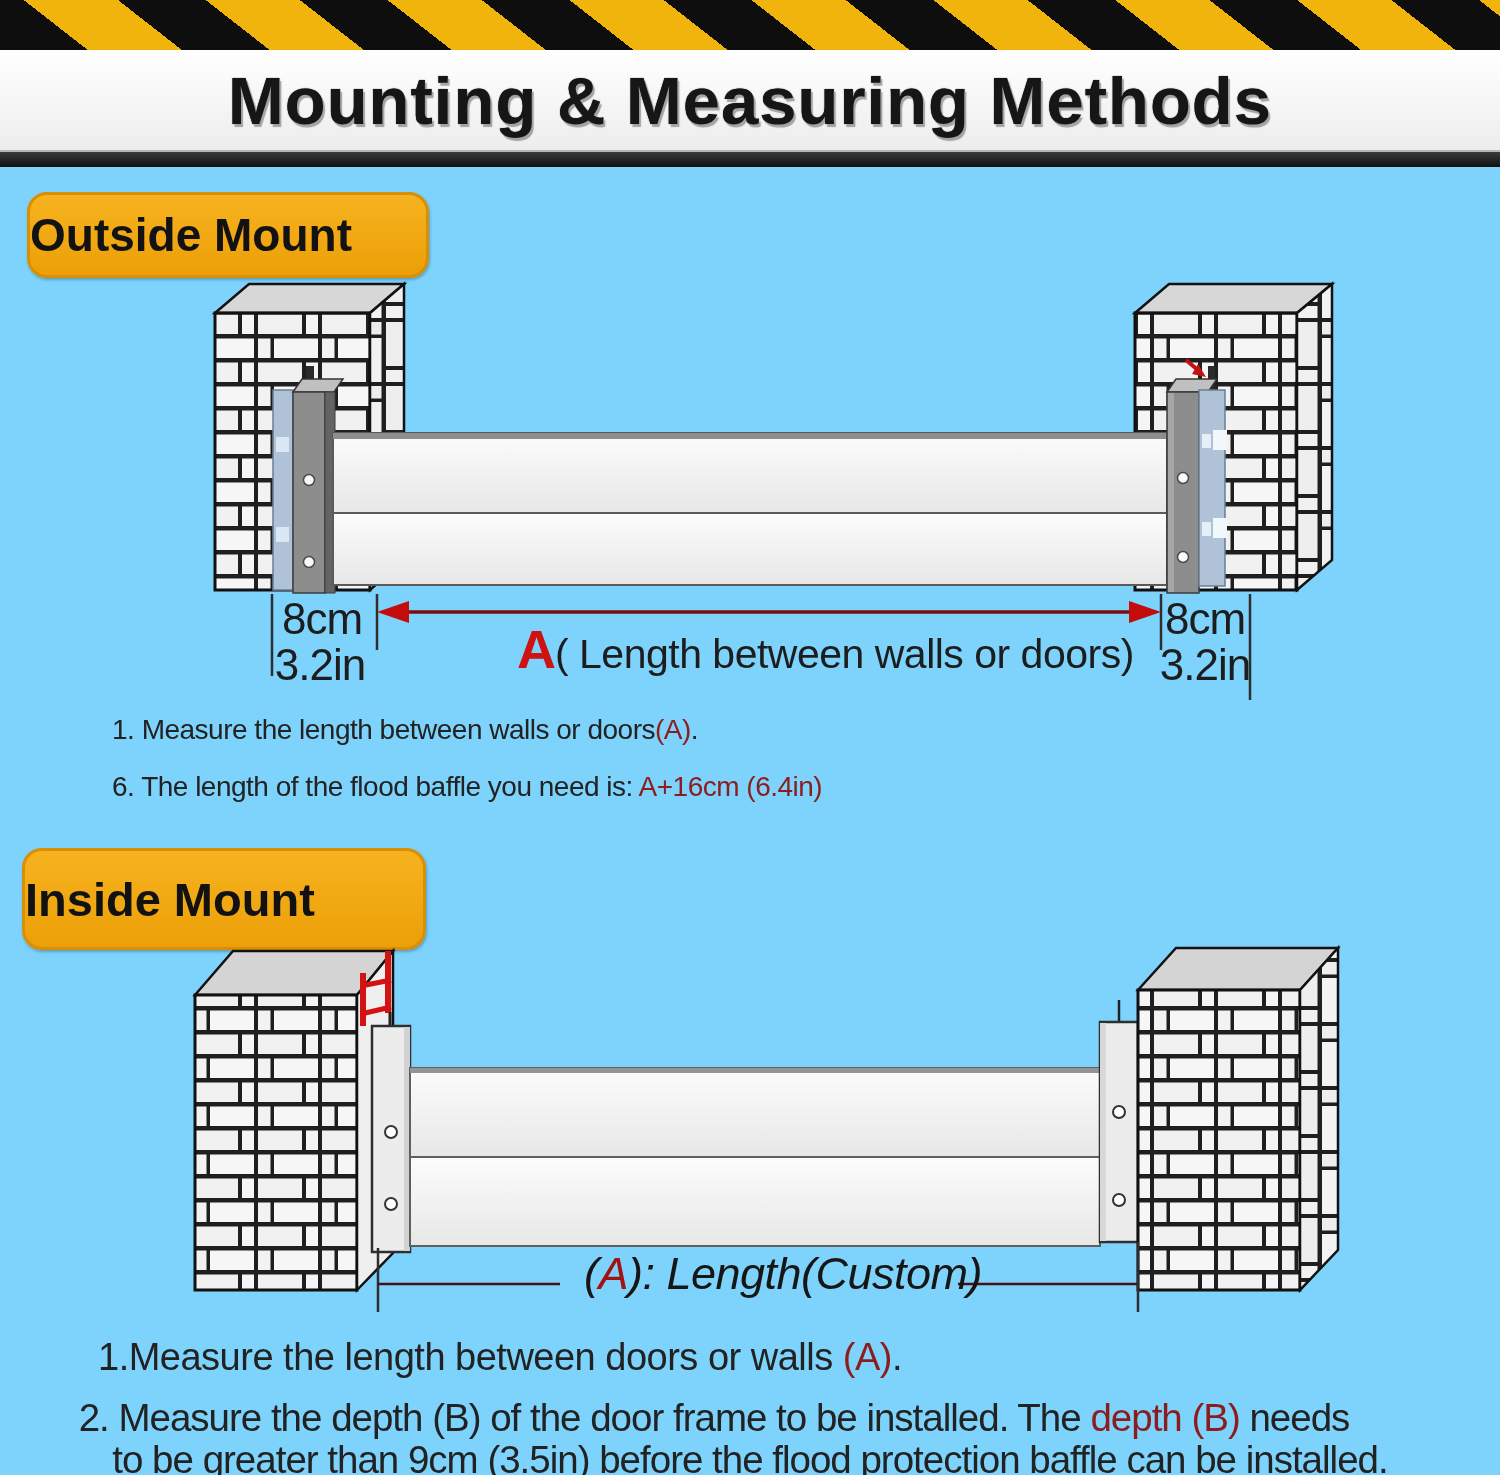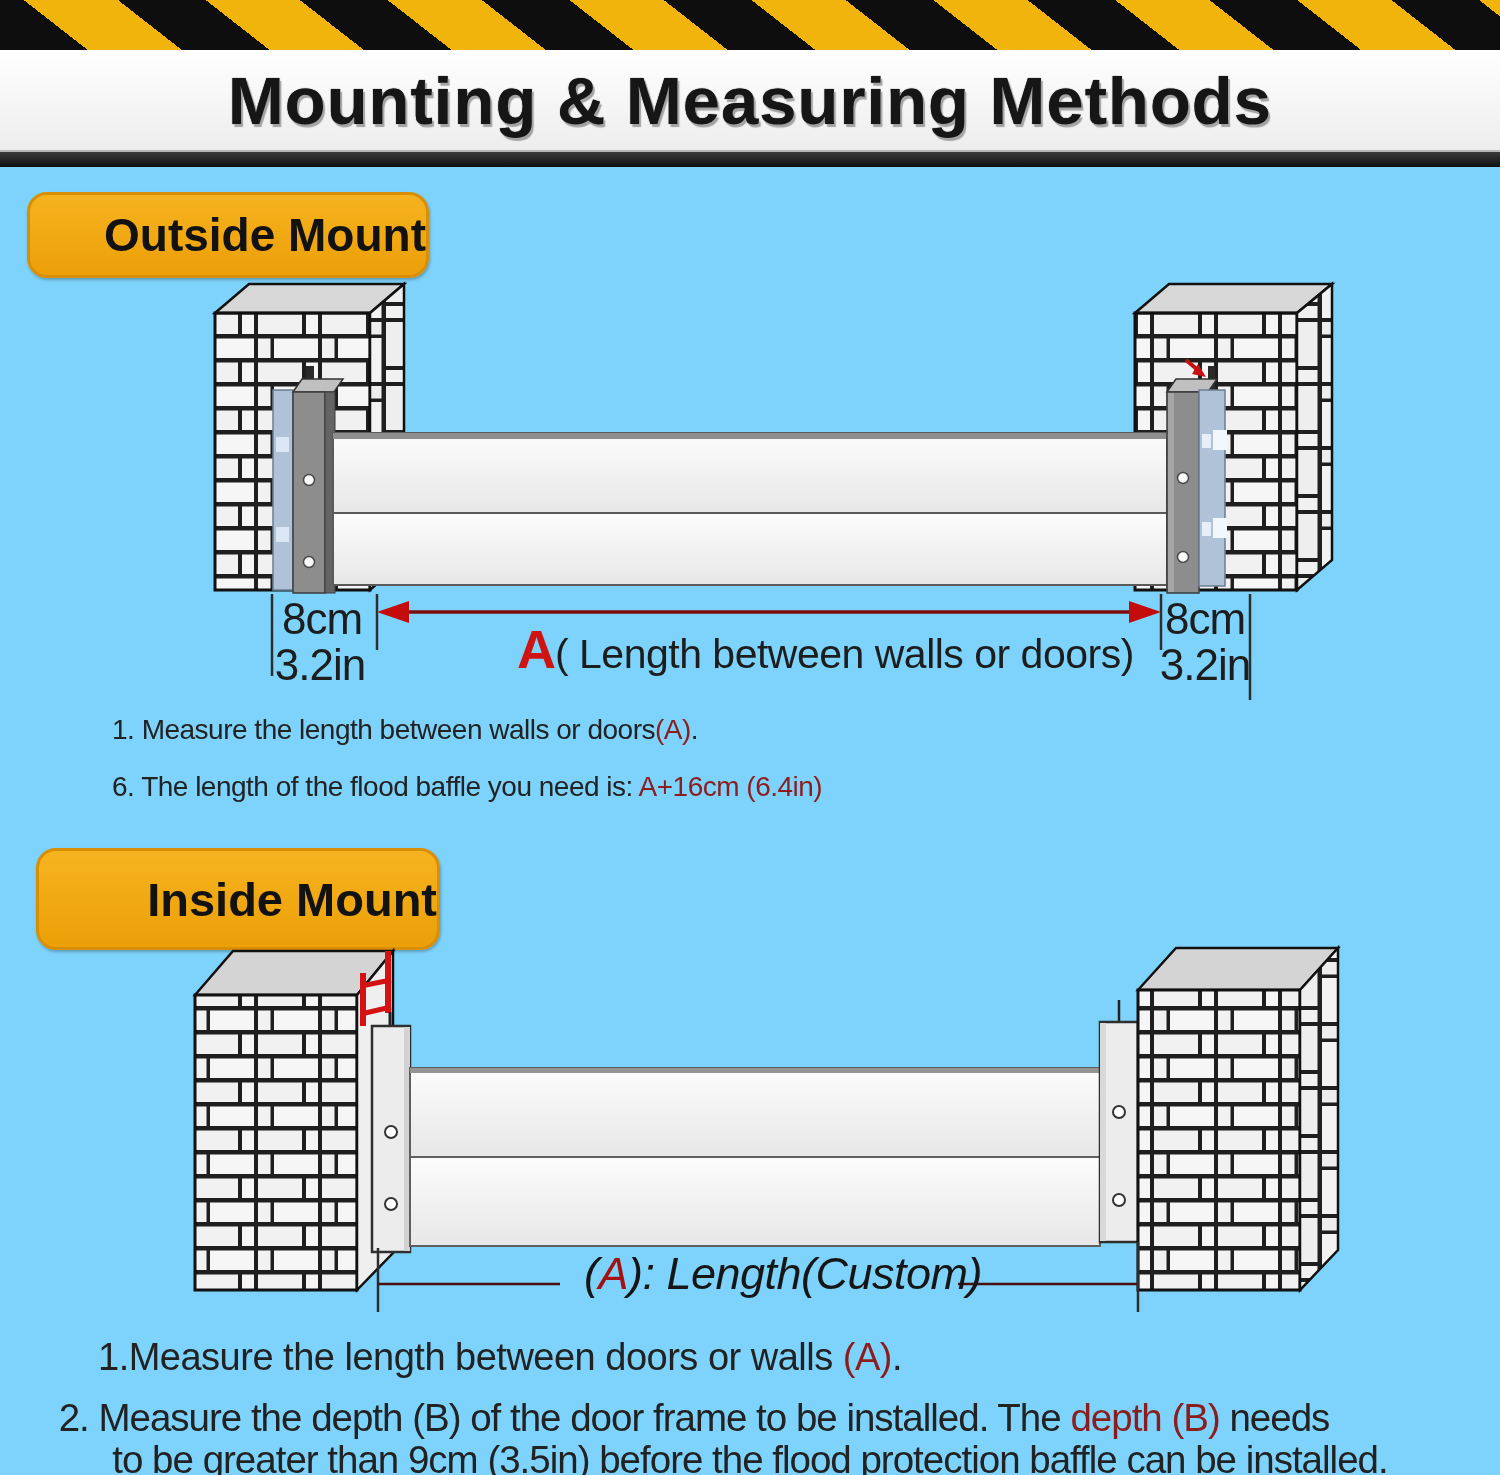--- a/index.html
+++ b/index.html
@@ -13,45 +13,45 @@
     box-shadow:0 2px 4px rgba(0,0,0,.35);}
   .title-band{left:0;top:50px;width:1500px;height:100px;
     background:linear-gradient(#ffffff,#ededed);border-bottom:2px solid #b5b5b5;
     display:flex;align-items:center;justify-content:center;}
   .page-title{font-size:67px;font-weight:bold;letter-spacing:1px;color:#161616;
     text-shadow:2px 3px 1px #a3a3a3, 0 0 1px #000;}
   .black-bar{left:0;top:152px;width:1500px;height:15px;background:linear-gradient(#3a3a3a,#101010);}
 
   
   .badge{background:linear-gradient(#f6b31f,#ec9f07);border:3px solid #d88f05;border-radius:20px;
-    display:flex;align-items:center;justify-content:flex-end;color:#121212;font-weight:bold;
+    display:flex;align-items:center;justify-content:flex-start;color:#121212;font-weight:bold;
     box-shadow:1px 2px 3px rgba(0,0,0,.25);}
   .badge-outside{left:27px;top:192px;width:396px;height:80px;font-size:46px;}
-  .badge-inside{left:36px;top:848px;width:398px;height:96px;font-size:47px;}
+  .badge-inside{left:22px;top:848px;width:398px;height:96px;font-size:47px;}
 
   
   .svg1{left:0;top:280px;width:1500px;height:430px;}
   .svg2{left:0;top:945px;width:1500px;height:390px;}
 
   
   .dim{font-size:44px;color:#1d1d1d;letter-spacing:-1px;text-align:center;line-height:46px;}
   .dim-l-cm{left:268px;top:596px;width:108px;}
   .dim-l-in{left:256px;top:642px;width:128px;}
   .dim-r-cm{left:1153px;top:596px;width:104px;}
   .dim-r-in{left:1144px;top:642px;width:122px;}
   .span-label{left:505px;top:618px;white-space:nowrap;margin-left:12px;}
   .span-label .bigA{font-size:54px;font-weight:800;color:#cf1313;letter-spacing:-1px;}
   .span-label .txt{font-size:41px;color:#1d1d1d;letter-spacing:-0.5px;}
 
   
   .steps-out{left:112px;top:714px;font-size:28px;letter-spacing:-0.5px;color:#222;}
   .steps-out .line{height:57px;white-space:nowrap;}
   .rd{color:#8c1d1d;}
   .steps-in-1{left:98px;top:1336px;font-size:38px;letter-spacing:-0.5px;white-space:nowrap;color:#222;}
-  .steps-in-2{left:0;top:1396px;width:1388px;text-align:center;font-size:38.5px;letter-spacing:-1px;white-space:nowrap;color:#222;}
+  .steps-in-2{left:0;top:1396px;width:1388px;text-align:center;font-size:38.5px;letter-spacing:-1px;white-space:nowrap;color:#222;padding-left:20px;}
   .steps-in-3{left:0;top:1438px;width:1500px;text-align:center;font-size:38.5px;letter-spacing:-1px;white-space:nowrap;color:#222;}
 
   
   .depth-label{left:403px;top:944px;white-space:nowrap;}
   .depth-label .dname{font-size:39px;color:#4f1d1d;letter-spacing:-0.5px;}
   .depth-label .dsym{font-size:54px;color:#4f1d1d;vertical-align:-6px;font-weight:normal;}
   .depth-label .dval{font-size:47px;color:#8c1d1d;letter-spacing:-0.5px;}
   .length-label{left:573px;top:1248px;width:420px;text-align:center;font-size:45px;color:#161616;
     letter-spacing:-0.5px;white-space:nowrap;font-style:italic;}
   .length-label .la{color:#a31212;}

